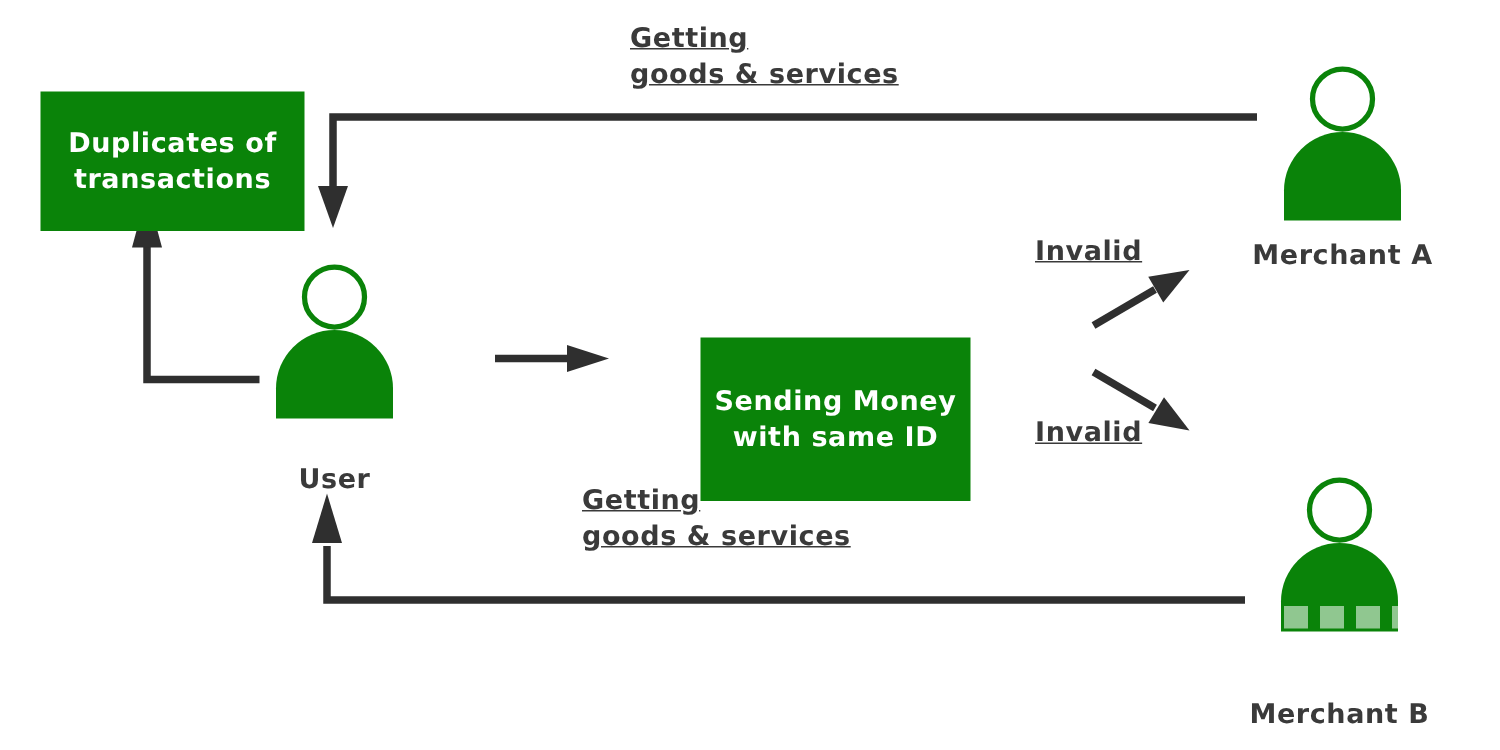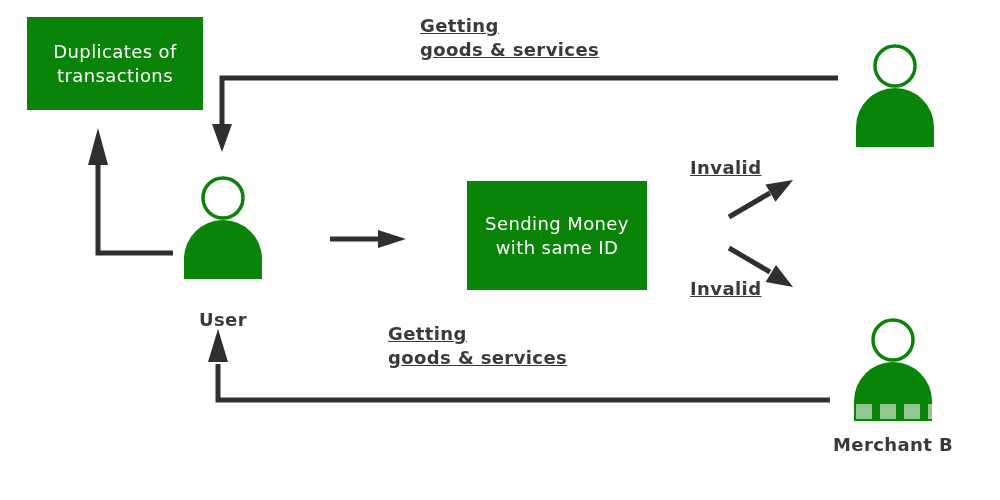--- a/index.html
+++ b/index.html
@@ -15,29 +15,30 @@
     width: 1000px;
     height: 500px;
     background: var(--bg);
     font-family: "DejaVu Sans", "Liberation Sans", sans-serif;
     overflow: hidden;
   }
   .node-box {
     position: absolute;
     background: var(--green);
     color: var(--box-text);
-    font-weight: normal;
+    font-weight: bold;
     display: flex;
     align-items: center;
     justify-content: center;
     text-align: center;
     white-space: pre-line;
     font-size: 18px;
     line-height: 1.32;
     letter-spacing: 0.4px;
+    margin-top: 44px;
   }
   .box-duplicates { left: 27px; top: 17px; width: 176px; height: 93px; }
   .box-sending   { left: 467px; top: 181px; width: 180px; height: 109px; }
   .edge-label {
     position: absolute;
     font-weight: bold;
     color: var(--label);
     white-space: pre-line;
     font-size: 18px;
     line-height: 1.33;
@@ -49,21 +50,21 @@
   .invalid-top    { left: 690px; top: 156px; }
   .invalid-bottom { left: 690px; top: 277px; }
   .actor {
     position: absolute;
     display: flex;
     flex-direction: column;
     align-items: center;
   }
   .actor-user      { left: 143px; top: 176px; width: 160px; gap: 17px; }
   .actor-merchantA { left: 815px; top: 44px;  width: 160px; }
-  .actor-merchantB { left: 813px; top: 318px; width: 160px; }
+  .actor-merchantB { left: 813px; top: 318px; width: 160px; gap: 32px; }
   .person { width: 80px; height: 104px; display: block; }
   .p-head { fill: #ffffff; stroke: var(--green); stroke-width: 3.5; }
   .p-body { fill: var(--green); }
   .actor-label {
     margin-top: 12px;
     font-weight: bold;
     color: var(--label);
     font-size: 18px;
     letter-spacing: 0.4px;
     text-align: center;
@@ -138,20 +139,21 @@
       <path class="p-body" d="M1,103 L1,83 A39,39 0 0 1 79,83 L79,103 Z"></path>
     </svg>
     <div class="actor-label">User</div>
   </div>
 
   <div class="actor actor-merchantA">
     <svg class="person" viewBox="0 0 80 104">
       <circle class="p-head" cx="40" cy="22" r="20"></circle>
       <path class="p-body" d="M1,103 L1,83 A39,39 0 0 1 79,83 L79,103 Z"></path>
     </svg>
+    <div class="actor-label">Merchant A</div>
   </div>
 
   <div class="actor actor-merchantB">
     <svg class="person" viewBox="0 0 80 104">
       <circle class="p-head" cx="40" cy="22" r="20"></circle>
       <path class="p-body" d="M1,103 L1,83 A39,39 0 0 1 79,83 L79,103 Z"></path>
     </svg>
     <div class="actor-label">Merchant B</div>
   </div>
 

